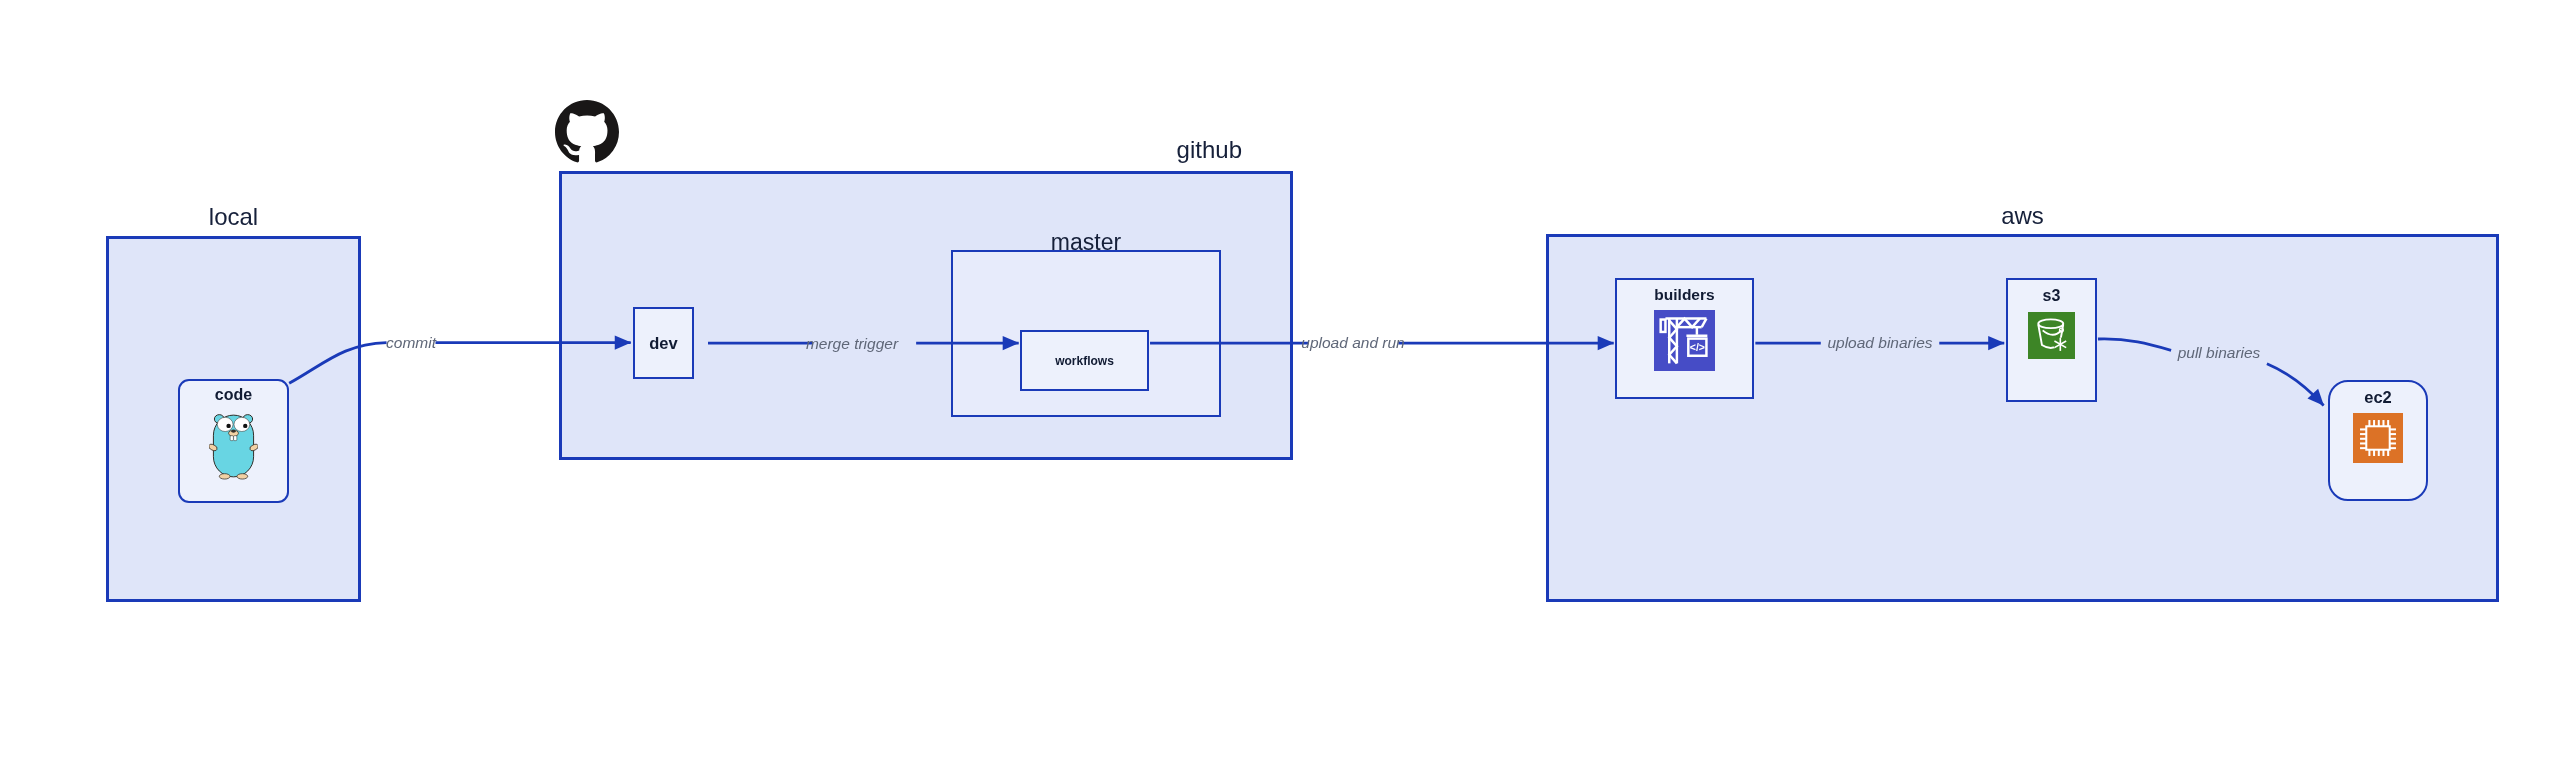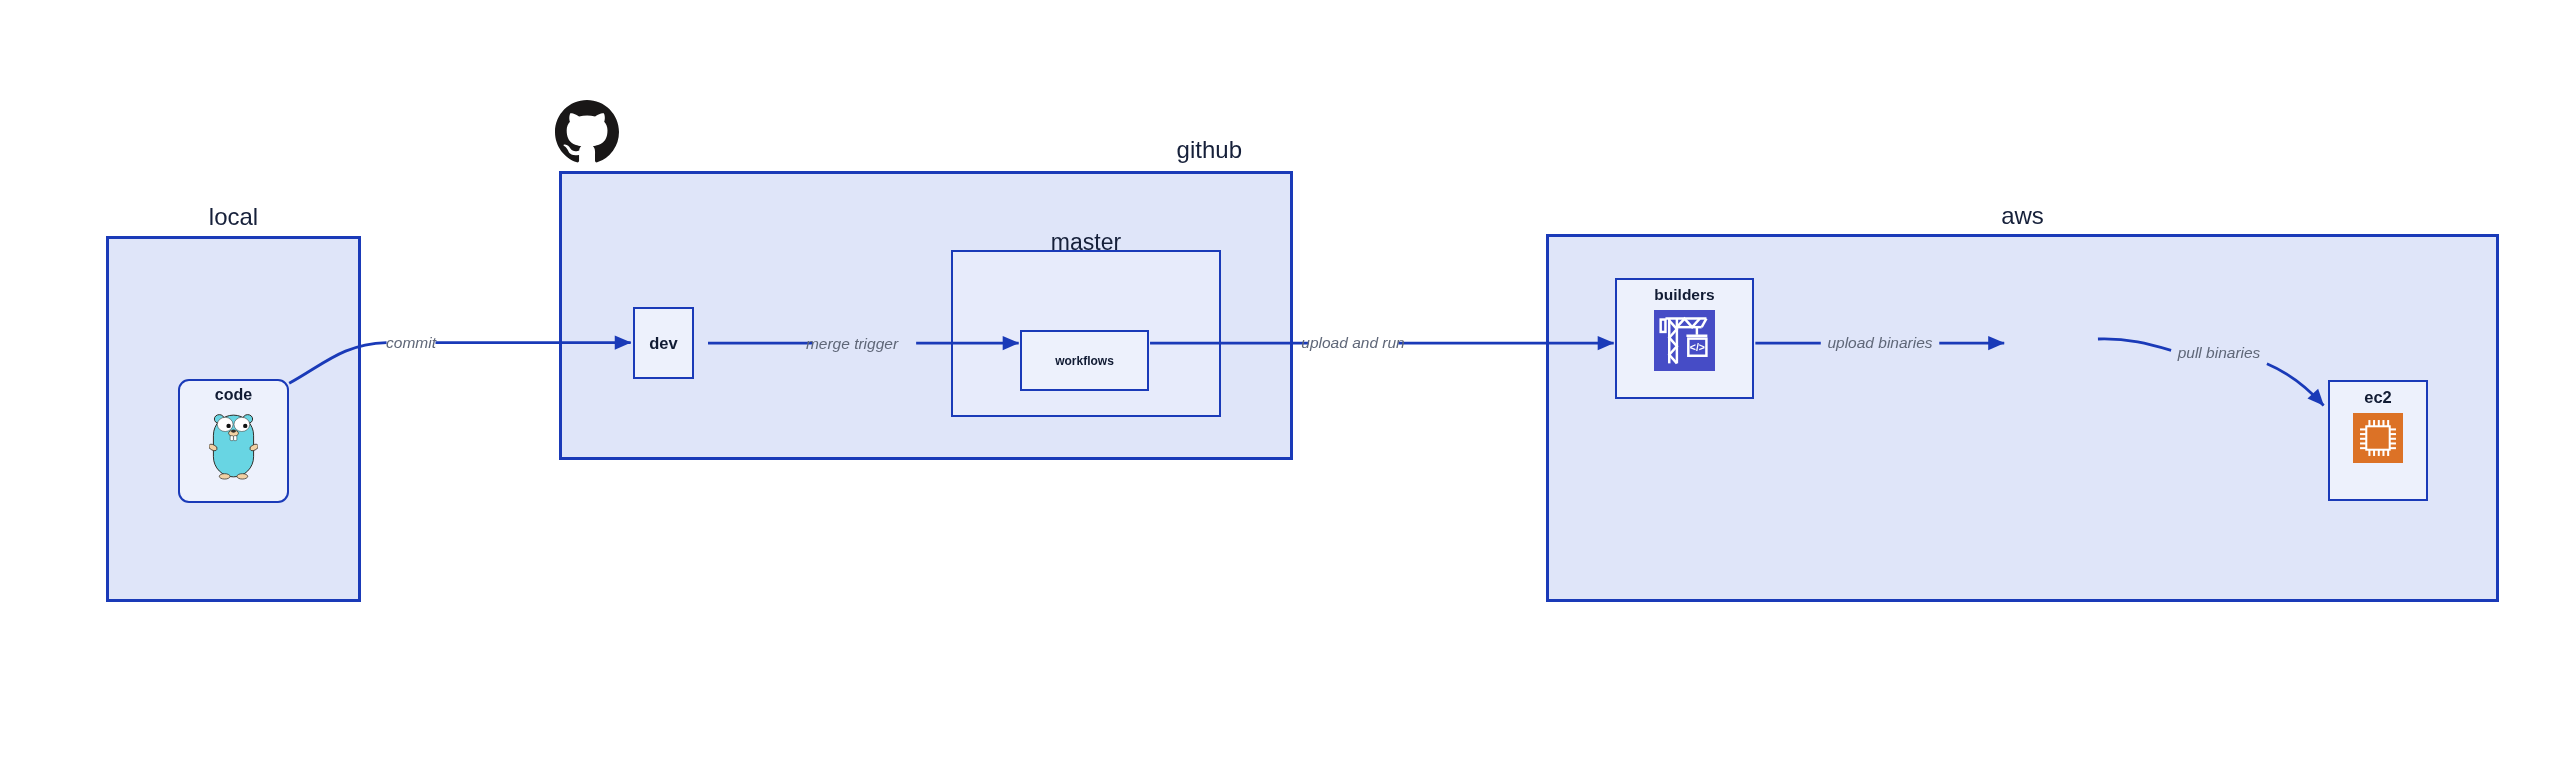--- a/index.html
+++ b/index.html
@@ -98,22 +98,44 @@
         <line x1="24" y1="18" x2="50" y2="18"></line>
         <line x1="55" y1="9" x2="50" y2="18"></line>
         <line x1="45" y1="18" x2="45" y2="26"></line>
         <line x1="34" y1="27" x2="56" y2="27"></line>
         <rect x="36" y="30" width="19" height="18"></rect>
       </g>
       <text x="45.5" y="43" fill="var(--icon_white)" font-size="11" font-weight="bold" text-anchor="middle" font-family="Liberation Sans, sans-serif">&lt;/&gt;</text>
     </svg>
   </div>
 
+  <div class="node" style="left:2006px;top:278px;width:91px;height:124px;padding-top:8.2px;gap:8.2px;">
+    <span class="node-label" style="font-size:16px;">s3</span>
+    <svg class="icon-square" width="47" height="47" viewBox="0 0 64 64">
+      <rect x="0" y="0" width="64" height="64" fill="var(--s3_green)"></rect>
+      <g stroke="var(--icon_white)" stroke-width="2.6" fill="none">
+        <ellipse cx="31" cy="16" rx="17" ry="6"></ellipse>
+        <path d="M14 17 L19 45 Q31 53 43 45 L48 17"></path>
+        <path d="M20 25 C29 33 39 33 45 25"></path>
+      </g>
+      <circle cx="45.5" cy="24.5" r="2.6" fill="none" stroke="var(--icon_white)" stroke-width="1.8"></circle>
+      <g stroke="var(--s3_green)" stroke-width="6" fill="none">
+        <line x1="44" y1="35" x2="44" y2="53"></line>
+        <line x1="36" y1="39.5" x2="52" y2="48.5"></line>
+        <line x1="52" y1="39.5" x2="36" y2="48.5"></line>
+      </g>
+      <g stroke="var(--icon_white)" stroke-width="2.2" fill="none">
+        <line x1="44" y1="35" x2="44" y2="53"></line>
+        <line x1="36" y1="39.5" x2="52" y2="48.5"></line>
+        <line x1="52" y1="39.5" x2="36" y2="48.5"></line>
+      </g>
+    </svg>
+  </div>
 
-  <div class="node" style="left:2328px;top:380px;width:100px;height:121px;padding-top:7.2px;gap:7.2px;">
+  <div class="node" style="left:2328px;top:380px;width:100px;height:121px;padding-top:7.2px;gap:7.2px;border-radius:20px;">
     <span class="node-label" style="font-size:16.5px;">ec2</span>
     <svg class="icon-square" width="50" height="50" viewBox="0 0 64 64">
       <rect x="0" y="0" width="64" height="64" fill="var(--ec2_orange)"></rect>
       <g stroke="var(--icon_white)" stroke-width="2.6" fill="none">
         <rect x="17" y="17" width="30" height="30"></rect>
         <line x1="21" y1="17" x2="21" y2="9"></line>
           <line x1="27" y1="17" x2="27" y2="9"></line>
         <line x1="33" y1="17" x2="33" y2="9"></line>
           <line x1="39" y1="17" x2="39" y2="9"></line>
         <line x1="45" y1="17" x2="45" y2="9"></line>

